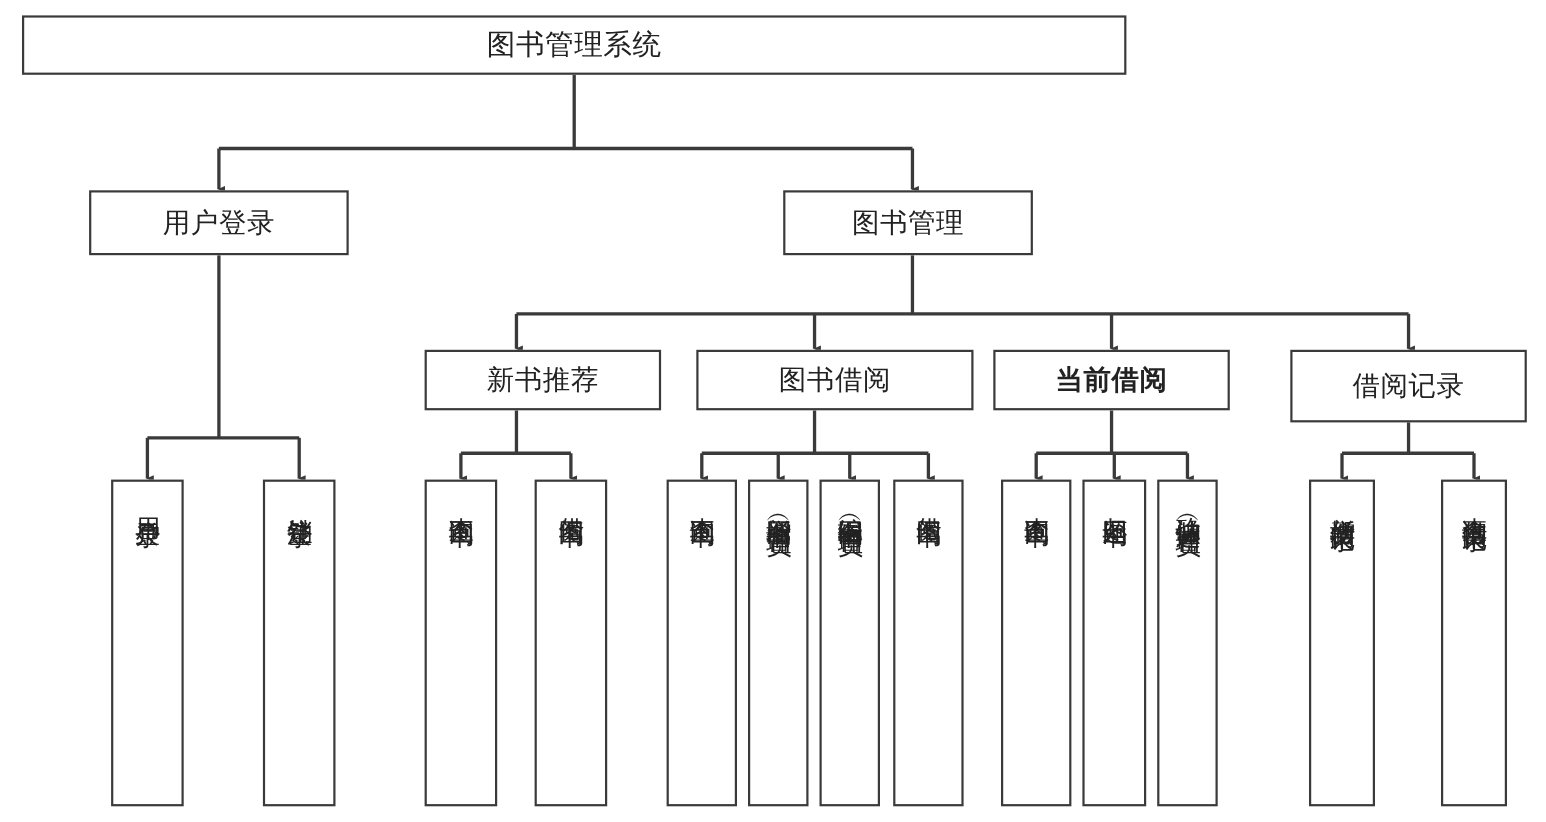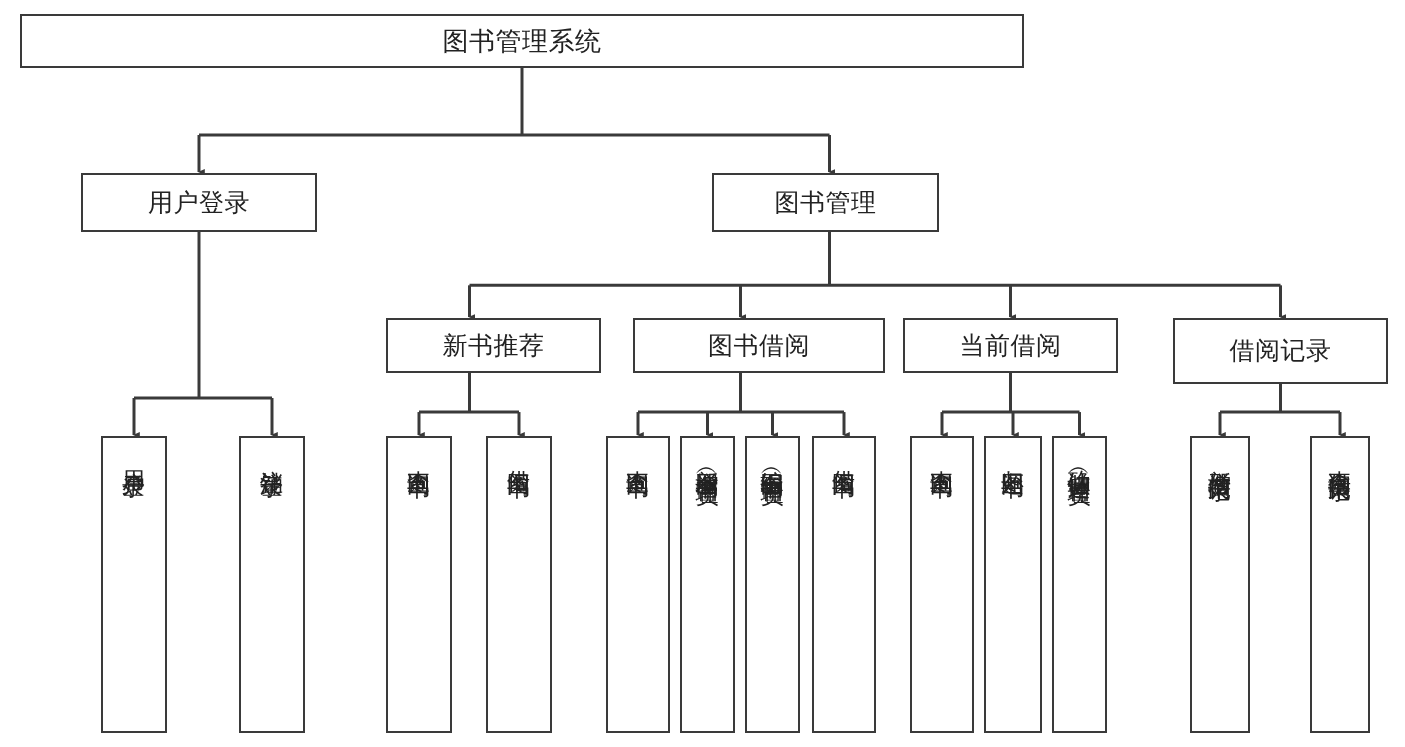--- a/index.html
+++ b/index.html
@@ -128,21 +128,21 @@
       </div>
       <div class="node h" style="left: 712px; top: 173px; width: 227px; height: 59px;">
         <span class="label">图书管理</span>
       </div>
       <div class="node h" style="left: 362px; top: 318px; width: 215px; height: 55px; margin-left: 24px;">
         <span class="label">新书推荐</span>
       </div>
       <div class="node h" style="left: 633px; top: 318px; width: 252px; height: 55px;">
         <span class="label">图书借阅</span>
       </div>
-      <div class="node h" style="left: 903px; top: 318px; width: 215px; height: 55px;">
+      <div class="node h" style="left: 903px; top: 318px; width: 215px; height: 55px; font-weight: bold;">
         <span class="label">当前借阅</span>
       </div>
       <div class="node h" style="left: 1173px; top: 318px; width: 215px; height: 66px;">
         <span class="label">借阅记录</span>
       </div>
       <div class="node v" style="left: 101px; top: 436px; width: 66px; height: 297px;">
         <span class="label">用户登录</span>
       </div>
       <div class="node v" style="left: 239px; top: 436px; width: 66px; height: 297px;">
         <span class="label">注销登录</span>

